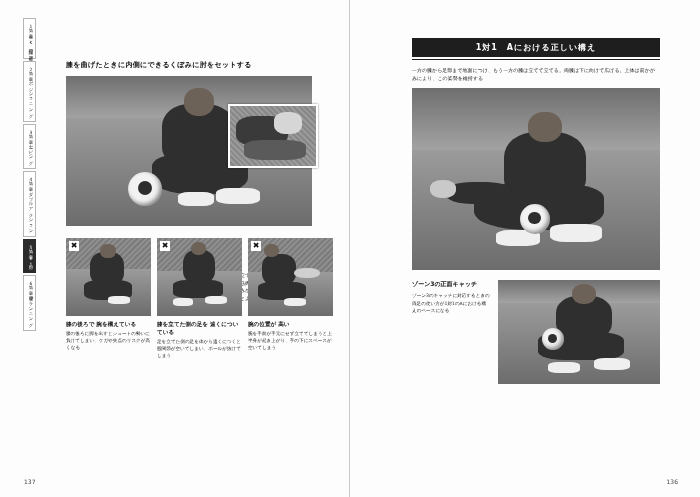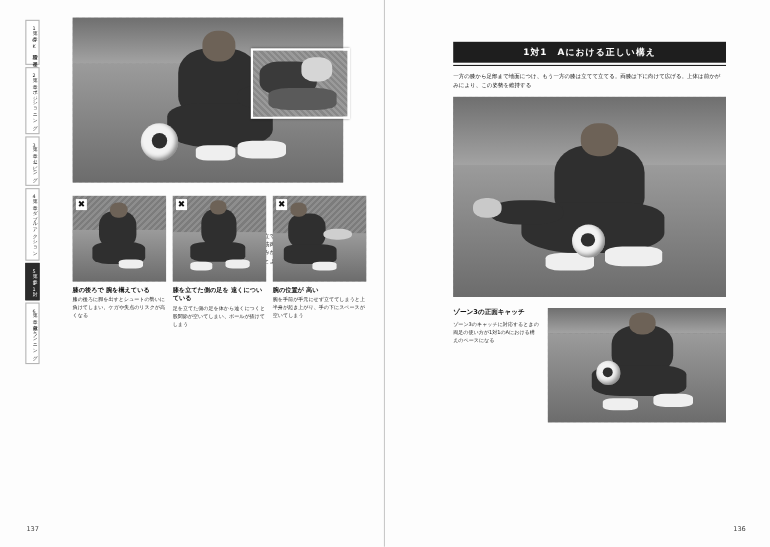--- a/index.html
+++ b/index.html
@@ -277,20 +277,21 @@
       <div class="tab">第1章　GK理論の基礎</div>
       <div class="tab">第2章　ポジショニング</div>
       <div class="tab">第3章　セービング</div>
       <div class="tab">第4章　ダブルアクション</div>
       <div class="tab active">第5章　1対1</div>
       <div class="tab">第6章　育成プランニング</div>
     </div>
 
     <div class="left-content">
 
+      <div class="lead-title">膝を曲げたときに内側にできるくぼみに肘をセットする</div>
 
       <div class="main-photo-wrap">
         <div class="photo" style="width:246px;height:150px;">
           <div class="grass-top"></div>
           <div class="grass-bot"></div>
 
           <div class="torso" style="left:96px;top:28px;width:74px;height:62px;border-radius:36% 40% 30% 30%;"></div>
           <div class="skin" style="left:118px;top:12px;width:30px;height:28px;background:#6d6257;"></div>
           <div class="torso" style="left:86px;top:78px;width:96px;height:40px;border-radius:30% 30% 40% 40%;"></div>
           <div class="torso" style="left:150px;top:62px;width:42px;height:20px;border-radius:40%;"></div>

